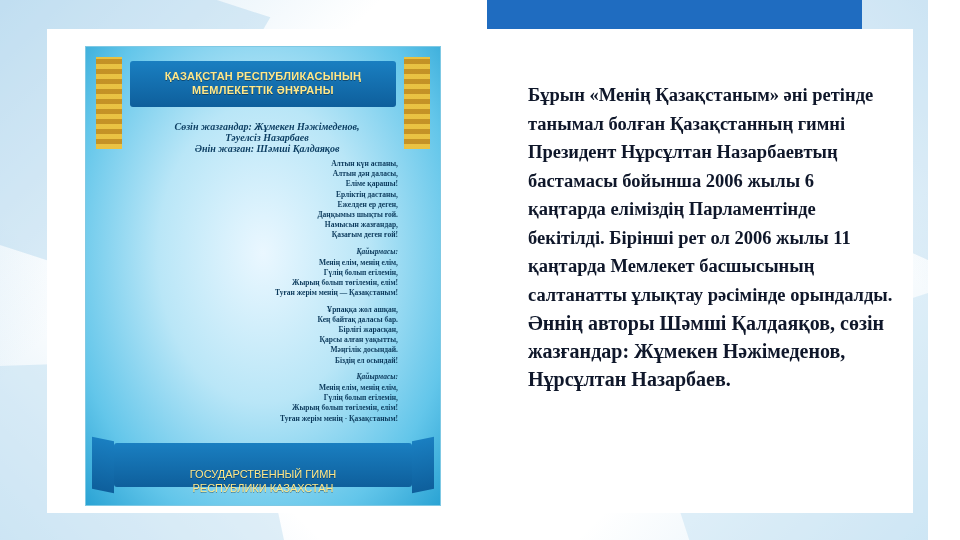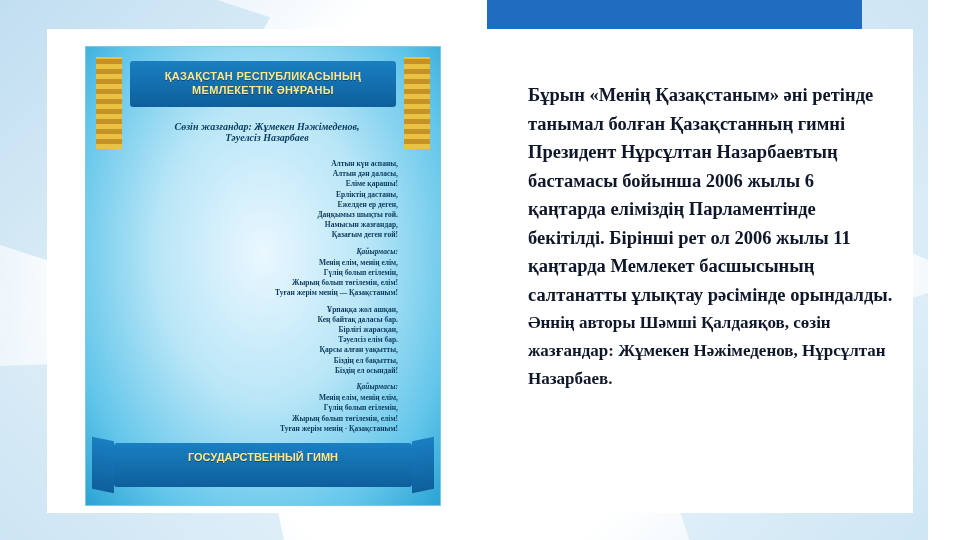--- a/index.html
+++ b/index.html
@@ -165,23 +165,23 @@
     position: absolute;
     left: 28px;
     right: 28px;
     bottom: 18px;
     height: 44px;
     background: linear-gradient(180deg, #1a7fc1 0%, #0e5f9c 100%);
     border-radius: 3px;
     color: #ffe88a;
     text-align: center;
     font-size: 11px;
-    font-weight: bold;
+    font-weight: normal;
     line-height: 14px;
-    padding-top: 7px;
+    padding-top: 24px;
     box-sizing: border-box;
     text-shadow: 0 1px 0 rgba(0,0,0,0.35);
   }
   .poster .ribbon-l, .poster .ribbon-r {
     position: absolute;
     bottom: 14px;
     width: 22px;
     height: 52px;
     background: linear-gradient(180deg,#1a7fc1,#0e5f9c);
     transform: skewY(12deg);
@@ -196,21 +196,21 @@
     top: 52px;
     width: 366px;
     font-family: "Liberation Serif", serif;
     font-size: 18.5px;
     line-height: 28.5px;
     color: #0f172a;
     font-weight: bold;
   }
   .body-text p { margin: 0; }
   .body-text p + p { margin-top: 0; }
-  .body-text .para2 { font-size: 17px; line-height: 28px; }
+  .body-text .para2 { font-size: 20px; line-height: 28px; }
 </style>
 </head>
 <body>
 
 <div class="slide">
   <div class="bg-art"></div>
   <div class="bg-art-r1"></div>
   <div class="bg-art-r2"></div>
 
   <div class="header-bar"></div>
@@ -222,20 +222,21 @@
       <div class="ornament-right"></div>
 
       <div class="top-band">
         <div>ҚАЗАҚСТАН РЕСПУБЛИКАСЫНЫҢ</div>
         <div>МЕМЛЕКЕТТІК ӘНҰРАНЫ</div>
       </div>
 
       <div class="credits">
         <div>Сөзін жазғандар: Жұмекен Нәжімеденов,</div>
         <div>Тәуелсіз Назарбаев</div>
+        <div>Әнін жазған:        Шәмші Қалдаяқов</div>
       </div>
 
       <div class="lyrics">
         <div class="stanza">
           <div>Алтын күн аспаны,</div>
           <div>Алтын дән даласы,</div>
           <div>Еліме қарашы!</div>
           <div>Ерліктің дастаны,</div>
           <div>Ежелден ер деген,</div>
           <div>Даңқымыз шықты ғой.</div>
@@ -248,40 +249,40 @@
           <div>Менің елім, менің елім,</div>
           <div>Гүлің болып егілемін,</div>
           <div>Жырың болып төгілемін, елім!</div>
           <div>Туған жерім менің —  Қазақстаным!</div>
         </div>
 
         <div class="stanza">
           <div>Ұрпаққа жол ашқан,</div>
           <div>Кең байтақ даласы бар.</div>
           <div>Бірлігі жарасқан,</div>
-          <div>Тәуелсіз елім бар.</div>
           <div>Қарсы алған уақытты,</div>
-          <div>Біздің ел бақытты,</div>
+          <div>Мәңгілік досындай.</div>
           <div>Біздің ел осындай!</div>
         </div>
 
         <div class="stanza">
           <div class="chorus-title">Қайырмасы:</div>
           <div>Менің елім, менің елім,</div>
           <div>Гүлің болып егілемін,</div>
           <div>Жырың болып төгілемін, елім!</div>
           <div>Туған жерім менің - Қазақстаным!</div>
         </div>
       </div>
 
       <div class="ribbon-l"></div>
       <div class="ribbon-r"></div>
 
       <div class="bottom-band">
         <div>ГОСУДАРСТВЕННЫЙ ГИМН</div>
+        <div>РЕСПУБЛИКИ КАЗАХСТАН</div>
       </div>
     </div>
 
     <div class="body-text">
       <p class="para1">Бұрын «Менің Қазақстаным» әні ретінде танымал болған Қазақстанның гимні Президент Нұрсұлтан Назарбаевтың бастамасы бойынша 2006 жылы 6 қаңтарда еліміздің Парламентінде бекітілді. Бірінші рет ол 2006 жылы 11 қаңтарда Мемлекет басшысының салтанатты ұлықтау рәсімінде орындалды.</p>
       <p class="para2">Әннің авторы Шәмші Қалдаяқов, сөзін жазғандар: Жұмекен Нәжімеденов, Нұрсұлтан Назарбаев.</p>
     </div>
 
   </div>
 </div>

